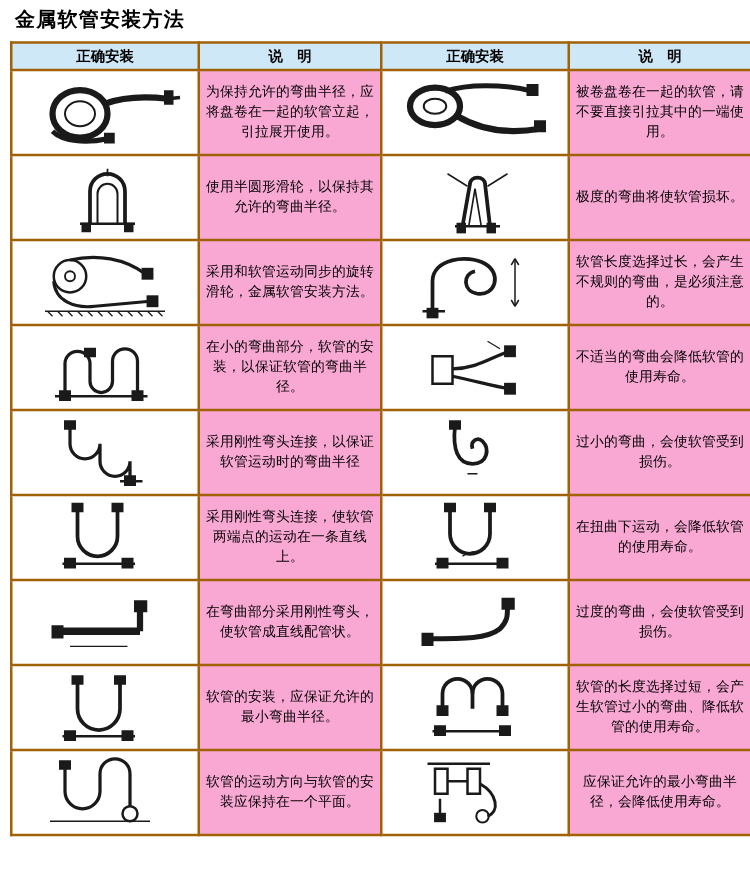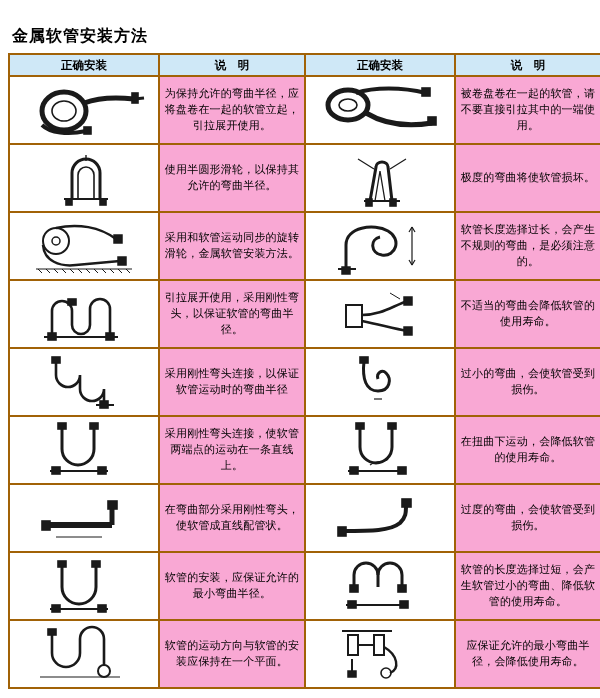--- a/index.html
+++ b/index.html
@@ -12,21 +12,21 @@
     height: 698px;
     font-family: "DejaVu Sans", "Liberation Sans", sans-serif;
     color: #000000;
     overflow: hidden;
   }
   #page {
     width: 600px;
     height: 598px;
     position: relative;
     box-sizing: border-box;
-    padding: 24px 8px 0 8px;
+    padding: 4px 8px 0 8px;
   }
   #title {
     font-size: 16px;
     font-weight: bold;
     letter-spacing: 1px;
     margin: 2px 0 6px 4px;
     color: #000;
   }
   table.main {
     border-collapse: collapse;
@@ -194,21 +194,21 @@
             <g class="ink" stroke-width="1.6">
               <path d="M36 50 L36 26 A10 10 0 0 1 56 26 L56 40 A9 9 0 0 0 74 40 L74 24 A10 10 0 0 1 94 24 L94 50" stroke-width="2.6"></path>
               <line x1="28" y1="52" x2="102" y2="52" stroke-width="2"></line>
               <rect x="32" y="48" width="8" height="7" fill="#1a1a1a"></rect>
               <rect x="90" y="48" width="8" height="7" fill="#1a1a1a"></rect>
               <rect x="52" y="14" width="8" height="6" fill="#1a1a1a"></rect>
             </g>
           </svg>
           </span>
         </td>
-        <td class="desc">引拉展开使用，采用刚性弯头，以保证软管的弯曲半径。</td>
+        <td class="desc">在小的弯曲部分，软管的安装，以保证软管的弯曲半径。</td>
         <td class="fig">
           <span>
           <svg width="136" height="58" viewBox="0 0 136 58">
             <g class="ink" stroke-width="1.5">
               <rect x="34" y="20" width="16" height="22" stroke-width="2"></rect>
               <path d="M50 30 C 70 30, 82 20, 96 16" stroke-width="2.6"></path>
               <path d="M50 36 C 70 40, 82 44, 96 46" stroke-width="2.6"></path>
               <rect x="92" y="12" width="8" height="8" fill="#1a1a1a"></rect>
               <rect x="92" y="42" width="8" height="8" fill="#1a1a1a"></rect>
               <path d="M78 8 L88 14" stroke-width="1"></path>

